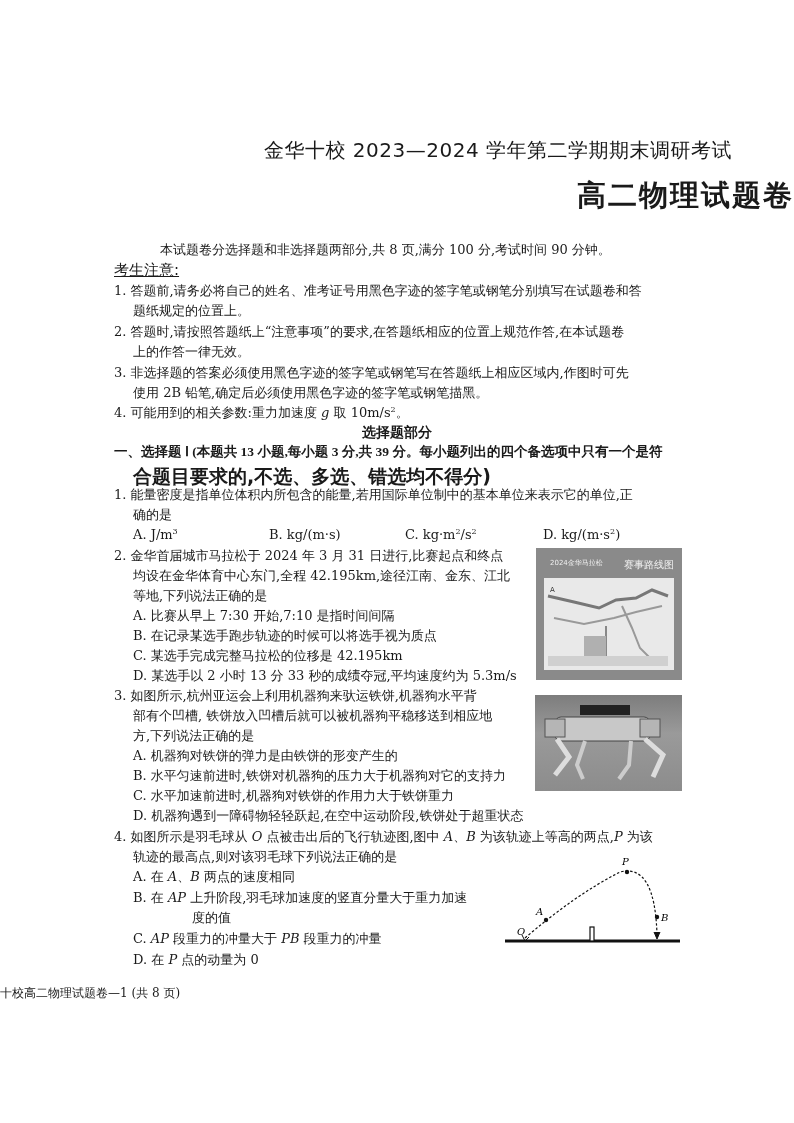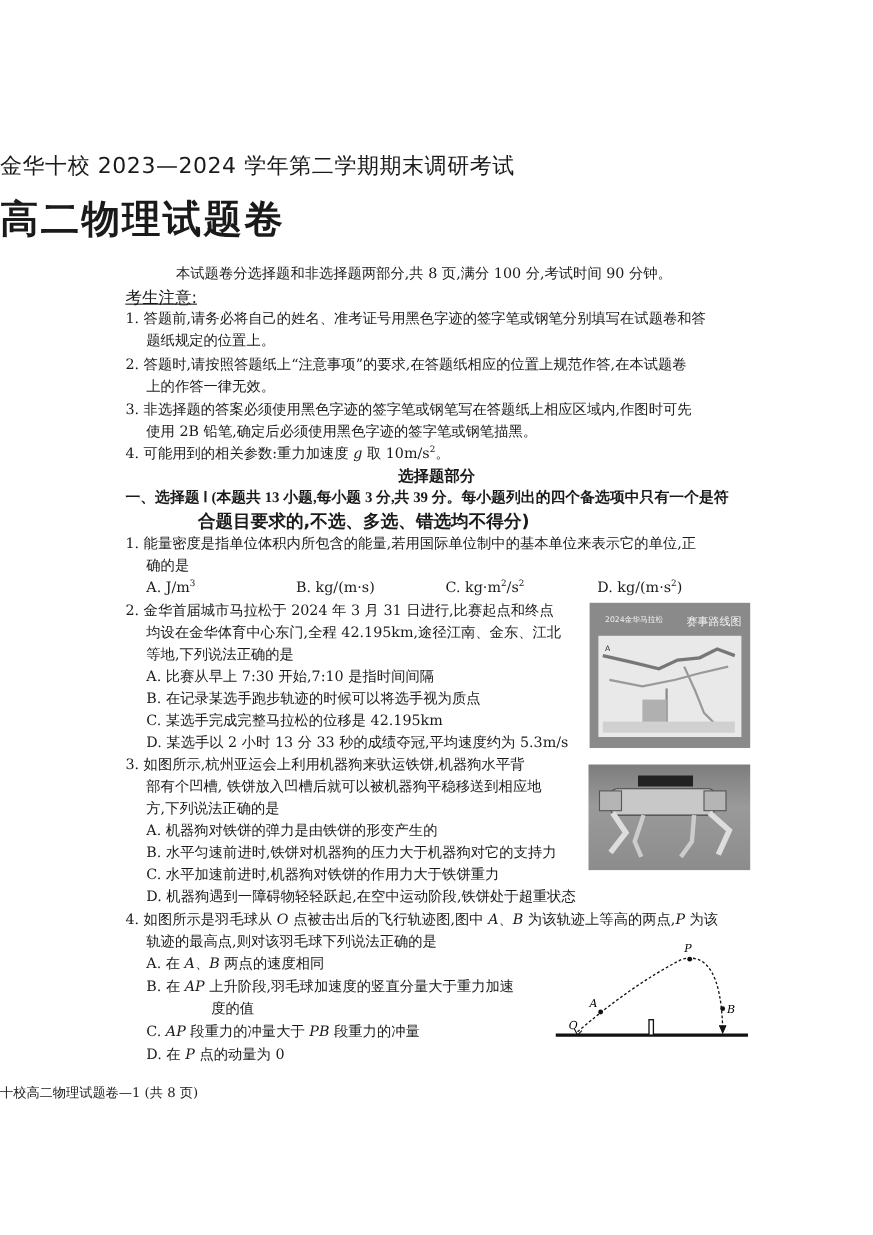--- a/index.html
+++ b/index.html
@@ -1,33 +1,33 @@
 <!DOCTYPE html>
 <html><head>
 <meta charset="utf-8">
 <style>
   html, body { margin: 0; padding: 0; background: #ffffff; }
   body { width: 794px; height: 1123px; position: relative; overflow: hidden;
          font-family: "DejaVu Serif", "Liberation Serif", serif; color: #1a1a1a; }
   .abs { position: absolute; }
-  .title1 { left: 0; width: 732px; top: 137px; text-align: left; font-size: 20px;
+  .title1 { left: 0; width: 732px; top: 137px; text-align: right; font-size: 20px;
             font-family: "DejaVu Sans", "Liberation Sans", sans-serif; letter-spacing: 0.5px; }
-  .title2 { left: 0; width: 794px; top: 176px; text-align: left; font-size: 35px; font-weight: bold;
+  .title2 { left: 0; width: 794px; top: 176px; text-align: right; font-size: 29px; font-weight: bold;
             letter-spacing: 2px; }
   .line { font-size: 13px; line-height: 20px; white-space: nowrap; }
   .intro { left: 160px; top: 240px; }
   .notice-head { left: 114px; top: 261px; font-family: "DejaVu Sans", "Liberation Sans", sans-serif; font-size: 15px; text-decoration: underline; }
   .item { left: 114px; }
   .indent { left: 133px; }
   .opt { left: 133px; }
   .opt2 { left: 152px; margin-left: 40px; }
   .section-head { left: 0; width: 794px; top: 424px; text-align: center; font-weight: bold;
                   font-family: "DejaVu Sans", "Liberation Sans", sans-serif; font-size: 14px; }
   .part-head { left: 114px; top: 443px; font-weight: bold; font-family: Liberation Serif, serif; font-size: 13.5px; }
-  .part-head2 { left: 133px; top: 464px; font-weight: bold; font-family: "DejaVu Sans", "Liberation Sans", sans-serif; font-size: 16px; margin-left: 47px; }
+  .part-head2 { left: 133px; top: 464px; font-weight: bold; font-family: "DejaVu Sans", "Liberation Sans", sans-serif; font-size: 19px; }
   .q1opts { top: 525px; left: 133px; width: 560px; display: flex; font-size: 13px; }
   .q1opts span { display: inline-block; }
   sup { font-size: 8px; vertical-align: super; line-height: 0; }
   .map { left: 536px; top: 548px; width: 146px; height: 132px; background: #8a8a8a; }
   .map-inner { position: absolute; left: 8px; top: 30px; width: 130px; height: 92px; background: #e9e9e9; }
   .map-title { position: absolute; right: 8px; top: 10px; color: #f2f2f2; font-size: 10px;
                font-family: Liberation Sans, sans-serif; }
   .map-logo { position: absolute; left: 14px; top: 10px; color: #f0f0f0; font-size: 7px;
               font-family: "DejaVu Sans", "Liberation Sans", sans-serif; }
   .dog { left: 535px; top: 695px; width: 147px; height: 96px; background: linear-gradient(180deg,#7d7d7d 0%,#9a9a9a 40%,#8c8c8c 100%); overflow: hidden; }

